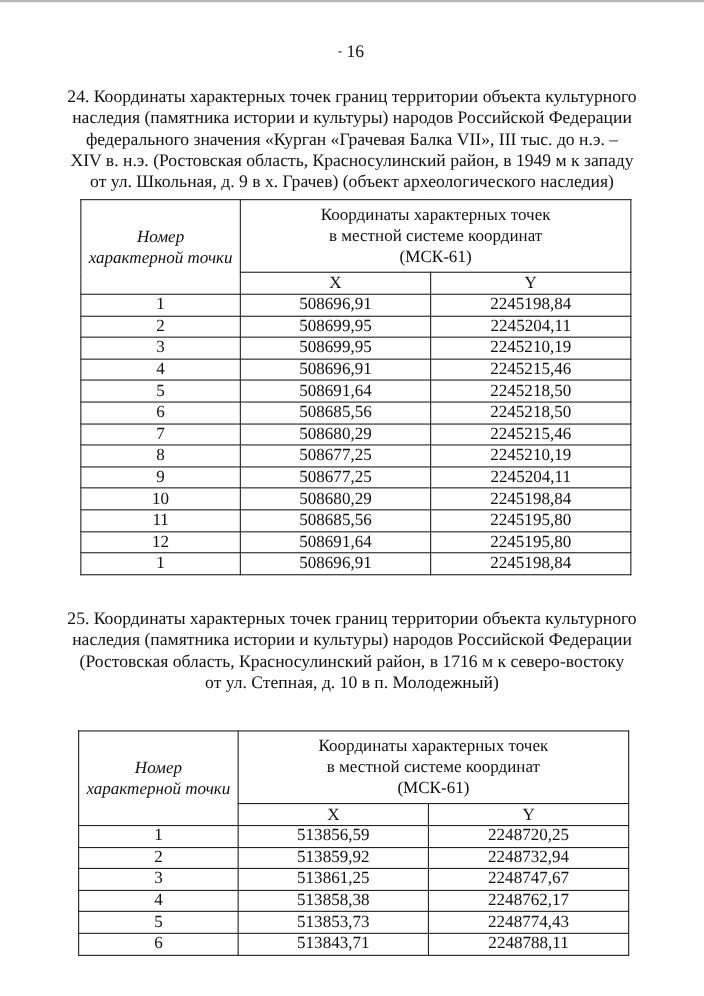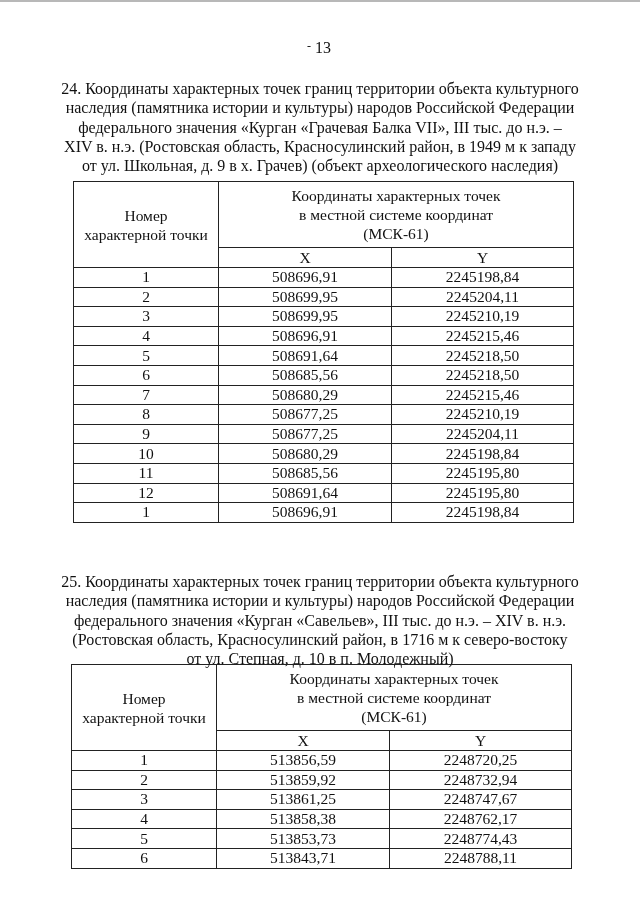--- a/index.html
+++ b/index.html
@@ -18,34 +18,34 @@
   }
   .heading .line { display: block; white-space: nowrap; }
   table.coords {
     position: absolute; border-collapse: collapse;
     font-size: 15.5px; table-layout: fixed;
   }
   table.coords td {
     border: 1px solid #222222; text-align: center; padding: 0; vertical-align: middle;
     line-height: 18px;
   }
-  table.coords td.hdr-num { line-height: 19px; }
+  table.coords td.hdr-num { line-height: 19px; font-style: italic; }
   table.coords td.hdr-coords { line-height: 19px; padding-top: 4px; padding-bottom: 4px; }
   table.coords td.hdr-axis { height: 19px; }
   table.coords tr.row td { height: 18.6px; }
   .hdr-line { display: block; text-align: center; }
 </style>
 </head>
 <body>
 
 <div class="top-rule"></div>
 
 <div class="page-num">
   <span class="dash">-</span>
-  <span class="num">13</span>
+  <span class="num">16</span>
 </div>
 
 <div class="heading" style="top:79px;">
   <span class="line">24. Координаты характерных точек границ территории объекта культурного</span>
   <span class="line">наследия (памятника истории и культуры) народов Российской Федерации</span>
   <span class="line">федерального значения «Курган «Грачевая Балка VII», III тыс. до н.э. –</span>
   <span class="line">XIV в. н.э. (Ростовская область, Красносулинский район, в 1949 м к западу</span>
   <span class="line">от ул. Школьная, д. 9 в х. Грачев) (объект археологического наследия)</span>
 </div>
 
@@ -132,24 +132,23 @@
         <td>2245195,80</td>
       </tr>
   <tr class="row">
         <td>1</td>
         <td>508696,91</td>
         <td>2245198,84</td>
       </tr>
 </tbody>
   </table>
 
-<div class="heading" style="top:572px;">
+<div class="heading" style="top:553px;">
   <span class="line">25. Координаты характерных точек границ территории объекта культурного</span>
   <span class="line">наследия (памятника истории и культуры) народов Российской Федерации</span>
-  <span class="line">федерального значения «Курган «Савельев», III тыс. до н.э. – XIV в. н.э.</span>
   <span class="line">(Ростовская область, Красносулинский район, в 1716 м к северо-востоку</span>
   <span class="line">от ул. Степная, д. 10 в п. Молодежный)</span>
 </div>
 
 <table class="coords" style="left:71px; top:664px; width:500px;">
   <colgroup>
       <col style="width:145px">
       <col style="width:173px">
       <col style="width:182px">
     </colgroup>

